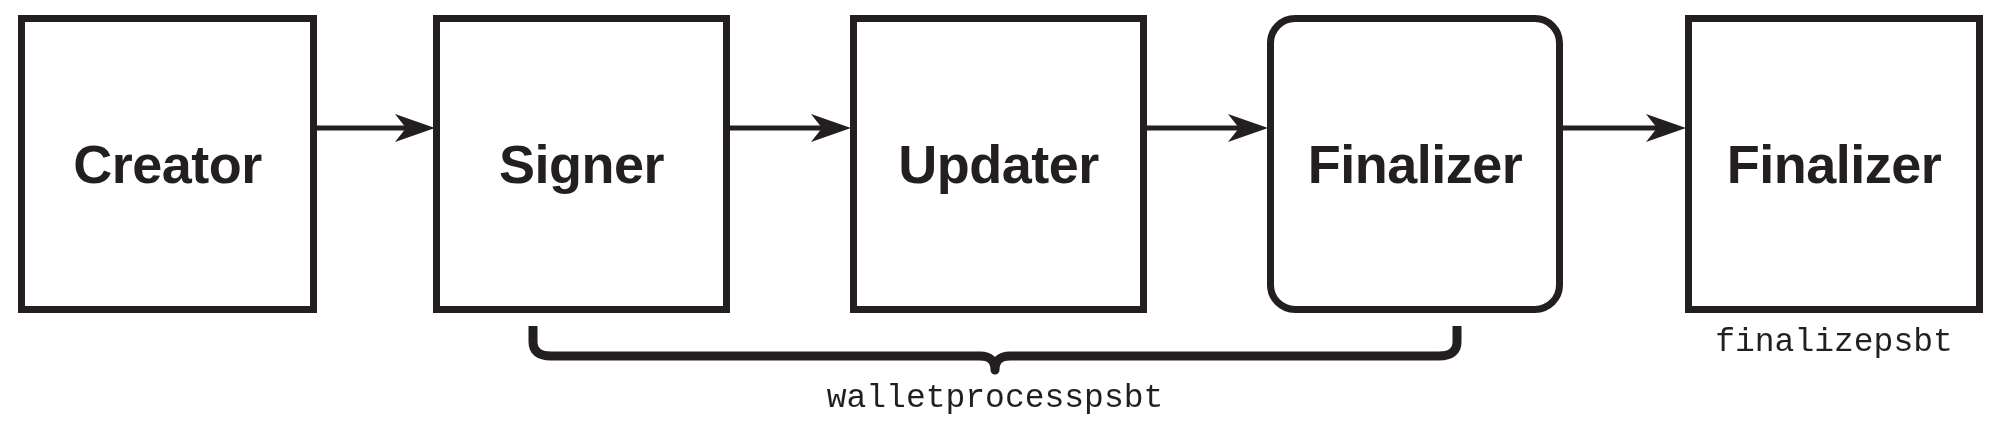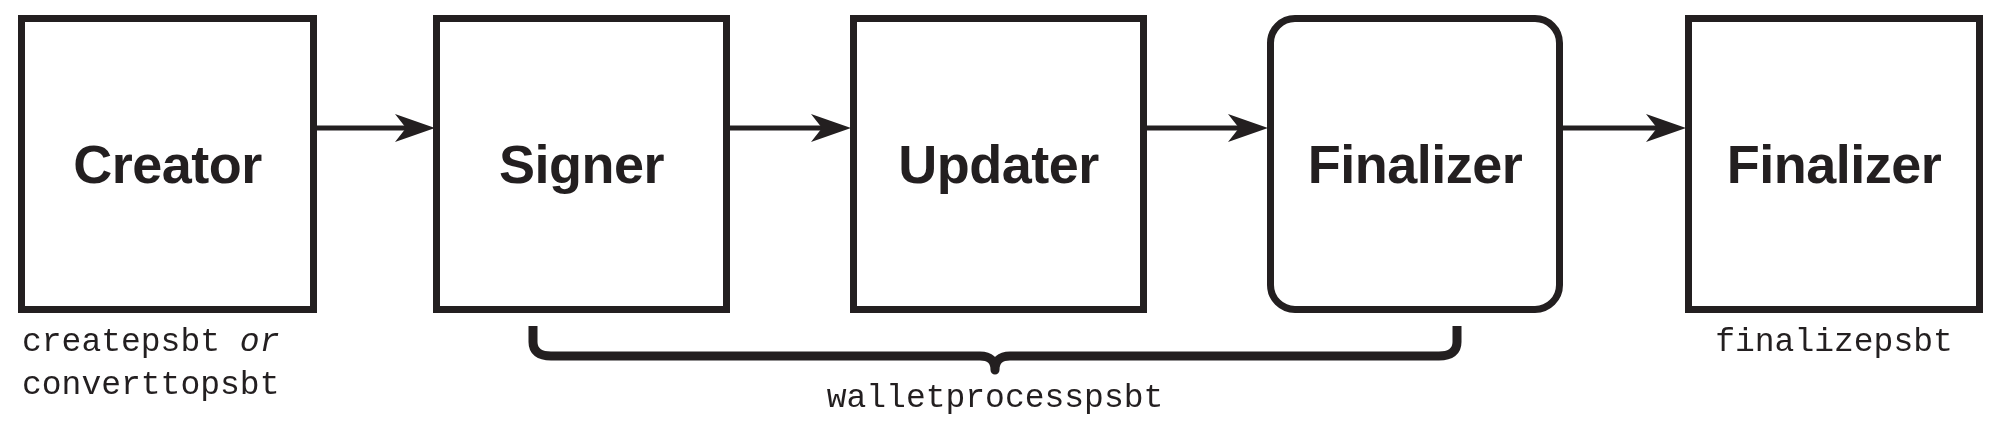--- a/index.html
+++ b/index.html
@@ -109,25 +109,18 @@
              L 8 20
              Q 8 34 26 34
              L 455 34
              Q 470 34 470 48
              Q 470 34 485 34
              L 914 34
              Q 932 34 932 20
              L 932 4" fill="none" stroke="#231f20" stroke-width="9" stroke-linecap="butt" stroke-linejoin="round"></path>
   </svg>
 
-  <div class="cmd-label mono-light" style="left:22px; top:322px; text-align:left;">
-    <div>
-      <span>createpsbt</span>
-      <span class="cmd-or">or</span>
-    </div>
-    <div>converttopsbt</div>
-  </div>
 
   <div class="cmd-label mono-light" style="left:995px; top:378px; transform:translateX(-50%);">walletprocesspsbt</div>
 
   <div class="cmd-label mono-light" style="left:1834px; top:322px; transform:translateX(-50%);">finalizepsbt</div>
 
 </div>
 
 </body></html>

